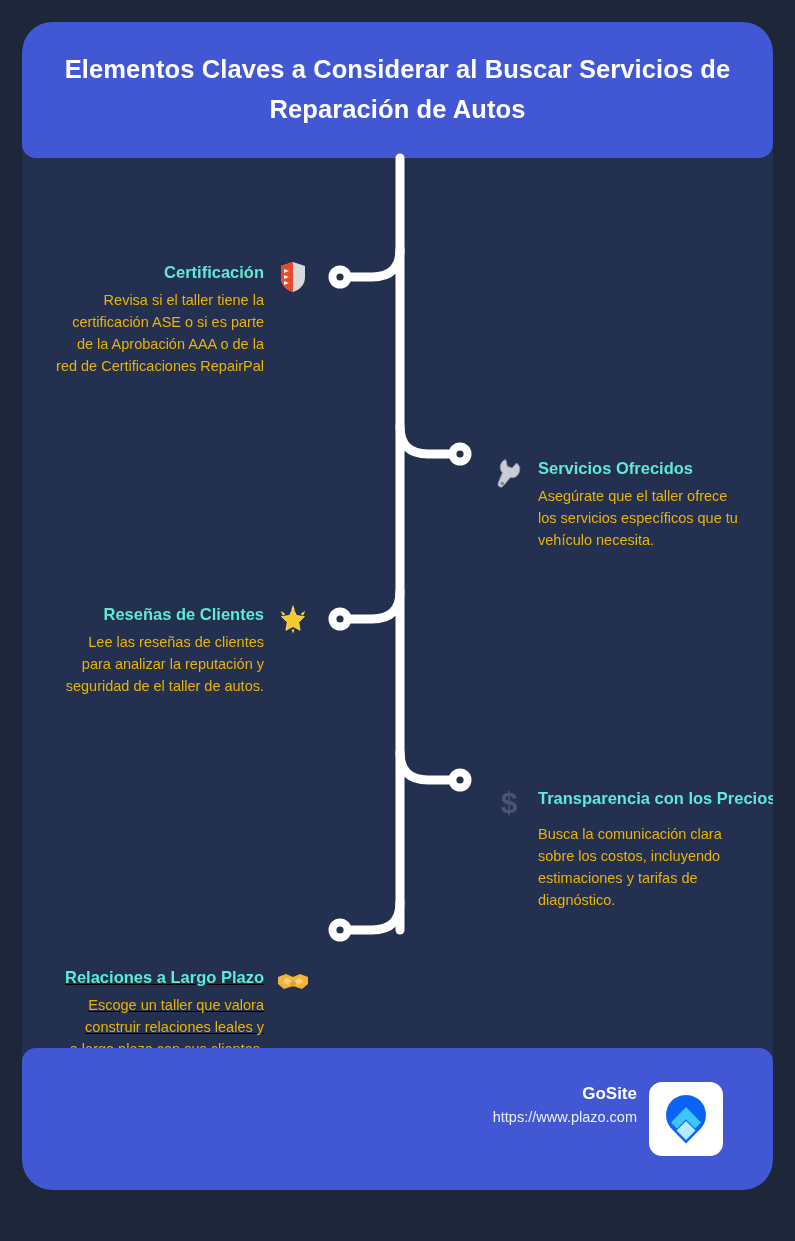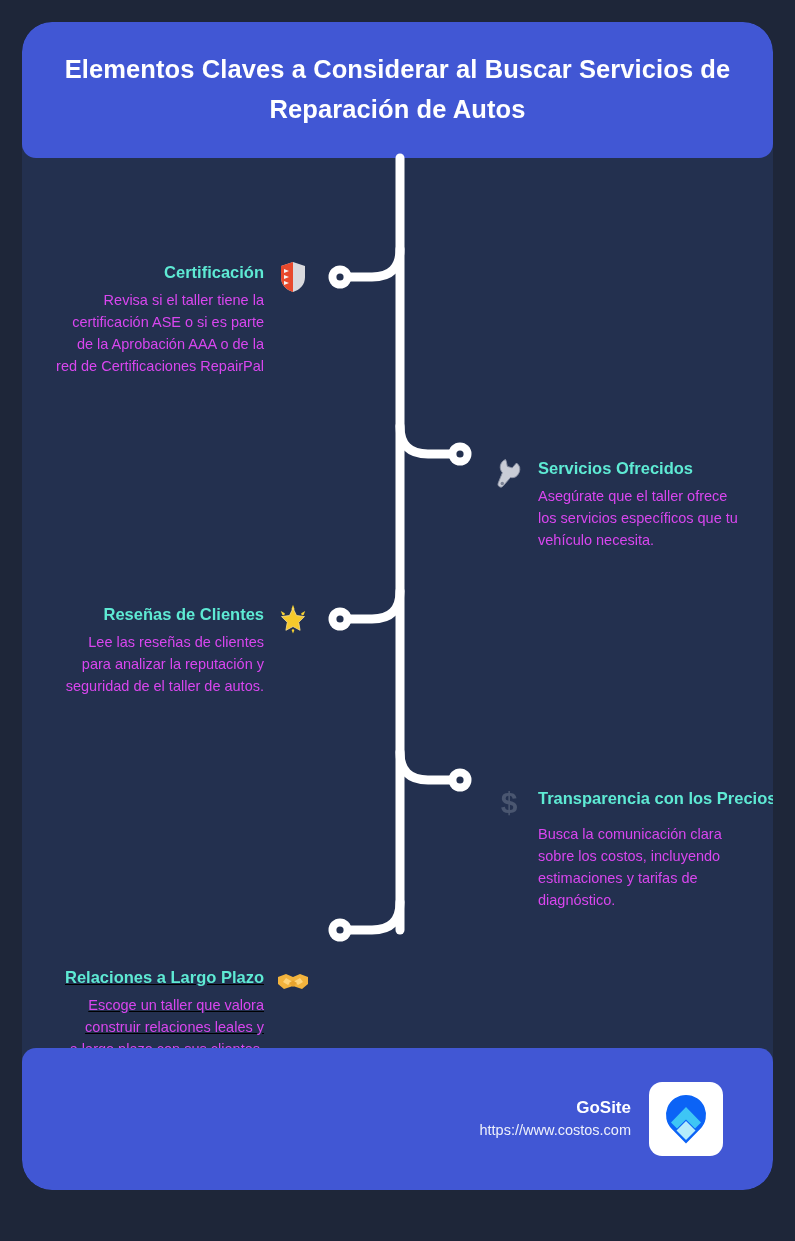--- a/index.html
+++ b/index.html
@@ -55,22 +55,21 @@
     left:0; bottom:0;
     width:751px; height:142px;
     background:#4157d4;
     border-radius:14px 14px 30px 30px;
   }
   .footer-inner {
     position:absolute;
     right:50px; top:50%;
     transform:translateY(-50%);
     display:flex;
-    align-items:center;
-    gap:18px;
+    gap:12px;
   }
   .footer-text { text-align:right; }
   .footer-brand {
     color:#ffffff;
     font-size:17px;
     font-weight:bold;
     line-height:1.45;
   }
   .footer-url {
     color:#eef1fb;
@@ -110,21 +109,21 @@
   .row.right .row-text { align-items:flex-start; }
 
   .row-title {
     color:#5eead4;
     font-size:16.5px;
     font-weight:bold;
     line-height:1.32;
     margin-bottom:5px;
   }
   .row-desc {
-    color:#d946ef;
+    color:#eab308;
     font-size:14.5px;
     line-height:1.52;
     white-space:pre-line;
   }
 
   .row-icon {
     flex:0 0 auto;
     width:34px; height:34px;
     display:flex;
     align-items:center;
@@ -254,21 +253,21 @@
           <path d="M24 9 L18 12.5 L22 16 L27 13 Z" fill="#ffd479"></path>
           <path d="M13 14 L17 11.5 L21 14 L17 18 Z" fill="#e8a32c"></path>
         </svg>
       </div>
     </div>
 
     <div class="footer">
       <div class="footer-inner">
         <div class="footer-text">
           <div class="footer-brand">GoSite</div>
-          <div class="footer-url">https://www.costos.com</div>
+          <div class="footer-url">https://www.plazo.com</div>
         </div>
         <div class="logo-tile">
           <svg width="56" height="56" viewBox="0 0 56 56">
             <path d="M28 4 a20 20 0 0 1 14.2 34.1 L28 52.5 L13.8 38.1 A20 20 0 0 1 28 4 Z" fill="#0b63f6"></path>
             <path d="M28 16 L43 31.5 L37 37.5 L28 28.5 L19 37.5 L13 31.5 Z" fill="#3ec6f5"></path>
             <path d="M28 30 L37.5 39.5 L28 49 L18.5 39.5 Z" fill="#b5ecfb"></path>
           </svg>
         </div>
       </div>
     </div>

